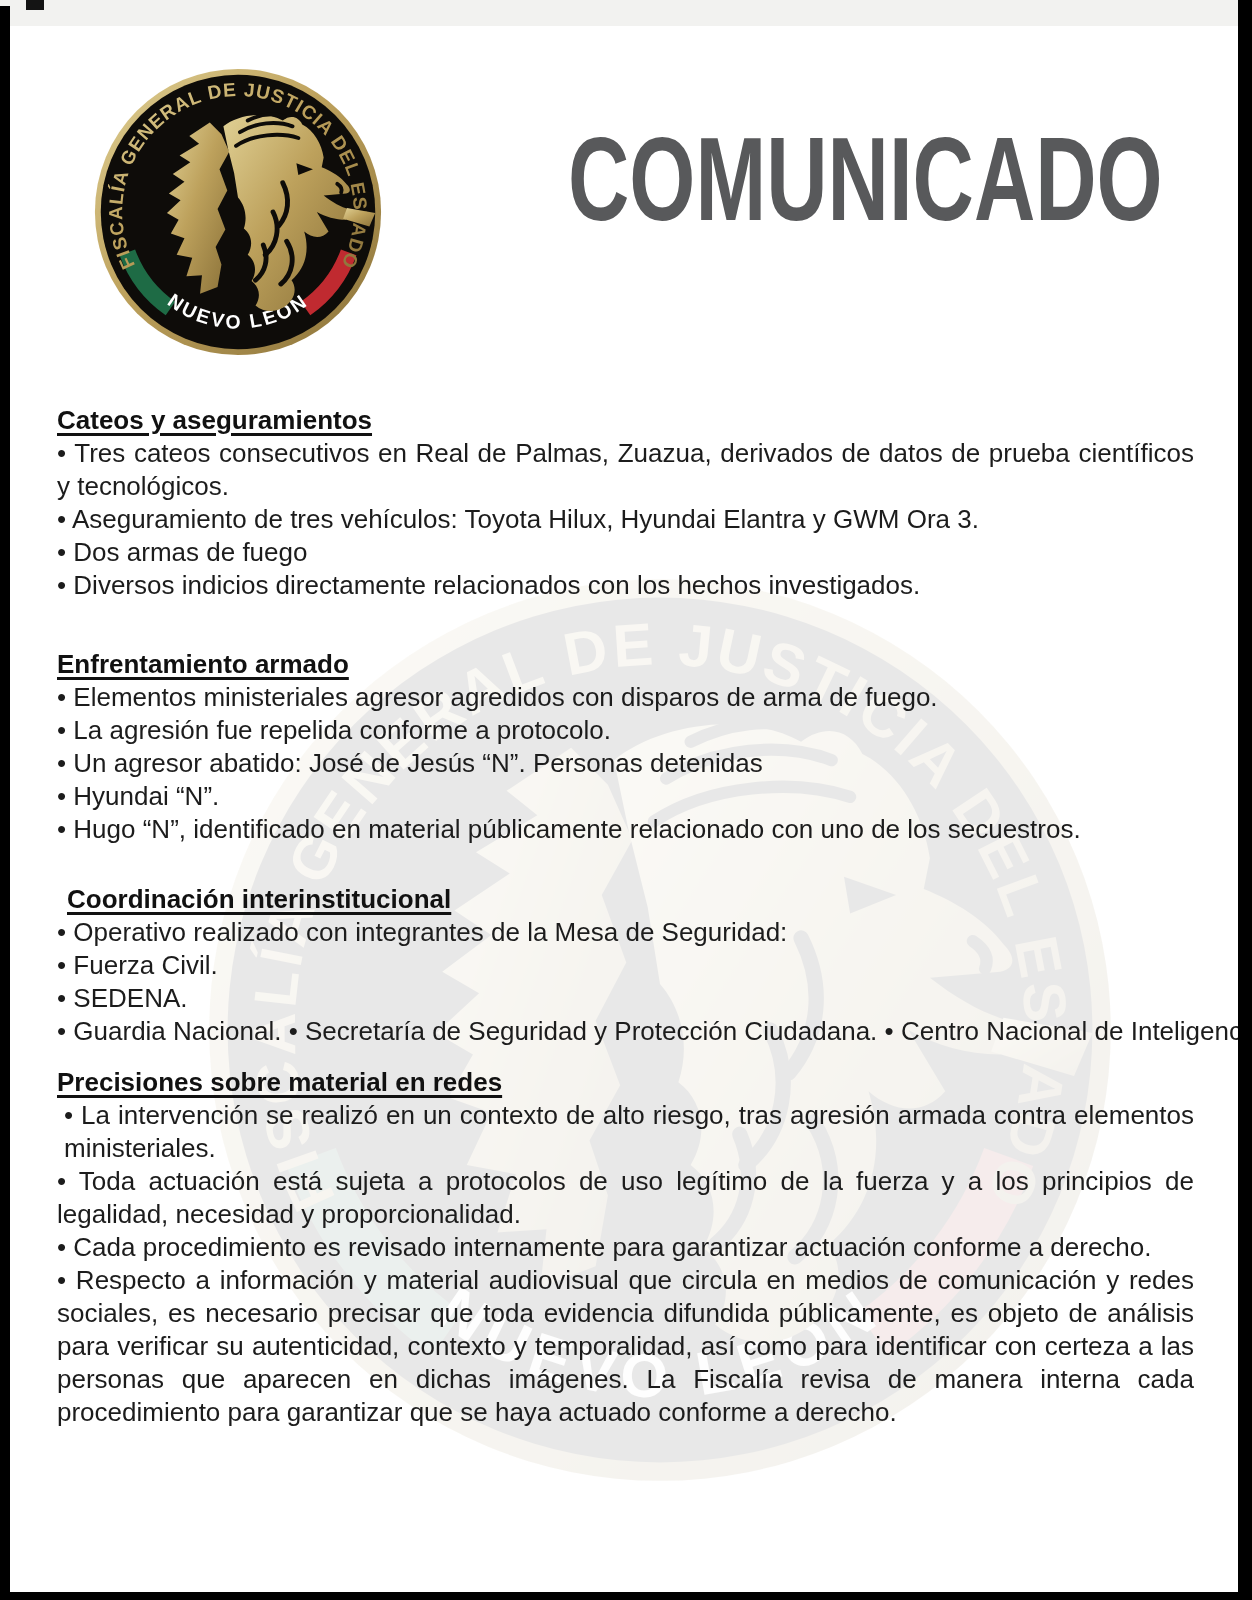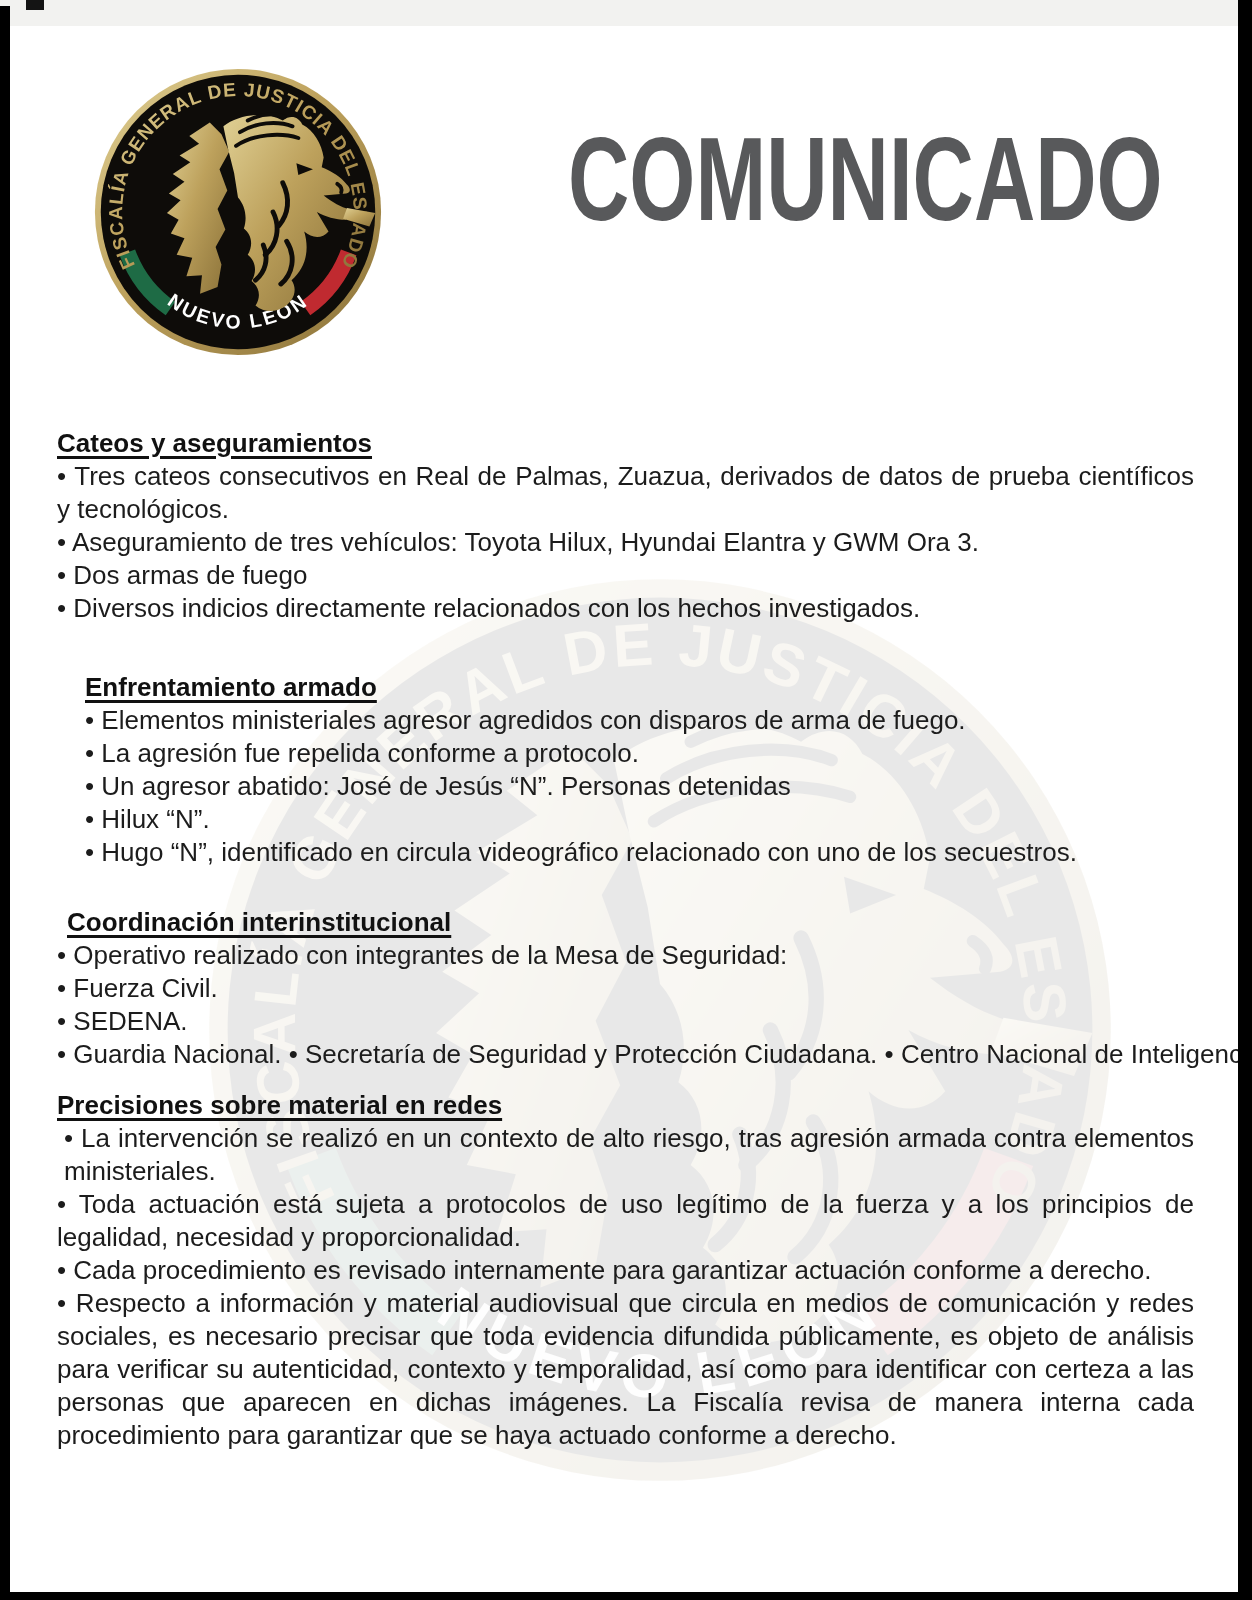--- a/index.html
+++ b/index.html
@@ -27,33 +27,33 @@
   
   .doc-title{
     position:absolute;left:568px;top:120px;z-index:3;
     font-size:118px;line-height:118px;font-weight:700;color:#58595b;
     transform:scaleX(0.72);transform-origin:left top;white-space:nowrap;
     letter-spacing:0px;
   }
 
   
   .content{
-    position:absolute;left:57px;top:427px;width:1137px;z-index:4;
+    position:absolute;left:57px;top:404px;width:1137px;z-index:4;
     font-size:26px;line-height:33px;color:#1c1c1c;
   }
   .section h2{
     font-size:26px;line-height:33px;margin:0;font-weight:700;color:#111;
   }
   .section h2 span{
     text-decoration:underline;text-decoration-thickness:2.5px;text-underline-offset:4px;
   }
   .section p{
     margin:0;text-align:justify;
   }
-  #sec2{margin-top:46px;margin-left:28px;}
+  #sec2{margin-top:46px;}
   #sec3{margin-top:37px;}
   #sec4{margin-top:18px;}
   #sec3 h2{padding-left:10px;}
   .indent-sm{padding-left:7px;}
   .nowrap{white-space:nowrap;}
 </style>
 </head>
 <body>
 
 <svg width="0" height="0" style="position:absolute" aria-hidden="true">
@@ -150,22 +150,22 @@
     <p>• Aseguramiento de tres vehículos: Toyota Hilux, Hyundai Elantra y GWM Ora 3.</p>
     <p>• Dos armas de fuego</p>
     <p>• Diversos indicios directamente relacionados con los hechos investigados.</p>
   </div>
 
   <div class="section" id="sec2">
     <h2><span>Enfrentamiento armado</span></h2>
     <p>• Elementos ministeriales agresor agredidos con disparos de arma de fuego.</p>
     <p>• La agresión fue repelida conforme a protocolo.</p>
     <p>• Un agresor abatido: José de Jesús “N”. Personas detenidas</p>
-    <p>• Hilux “N”.</p>
-    <p>• Hugo “N”, identificado en circula videográfico relacionado con uno de los secuestros.</p>
+    <p>• Hyundai “N”.</p>
+    <p>• Hugo “N”, identificado en material públicamente relacionado con uno de los secuestros.</p>
   </div>
 
   <div class="section" id="sec3">
     <h2><span>Coordinación interinstitucional</span></h2>
     <p>• Operativo realizado con integrantes de la Mesa de Seguridad:</p>
     <p>• Fuerza Civil.</p>
     <p>• SEDENA.</p>
     <p class="nowrap">• Guardia Nacional. • Secretaría de Seguridad y Protección Ciudadana. • Centro Nacional de Inteligencia.</p>
   </div>
 

